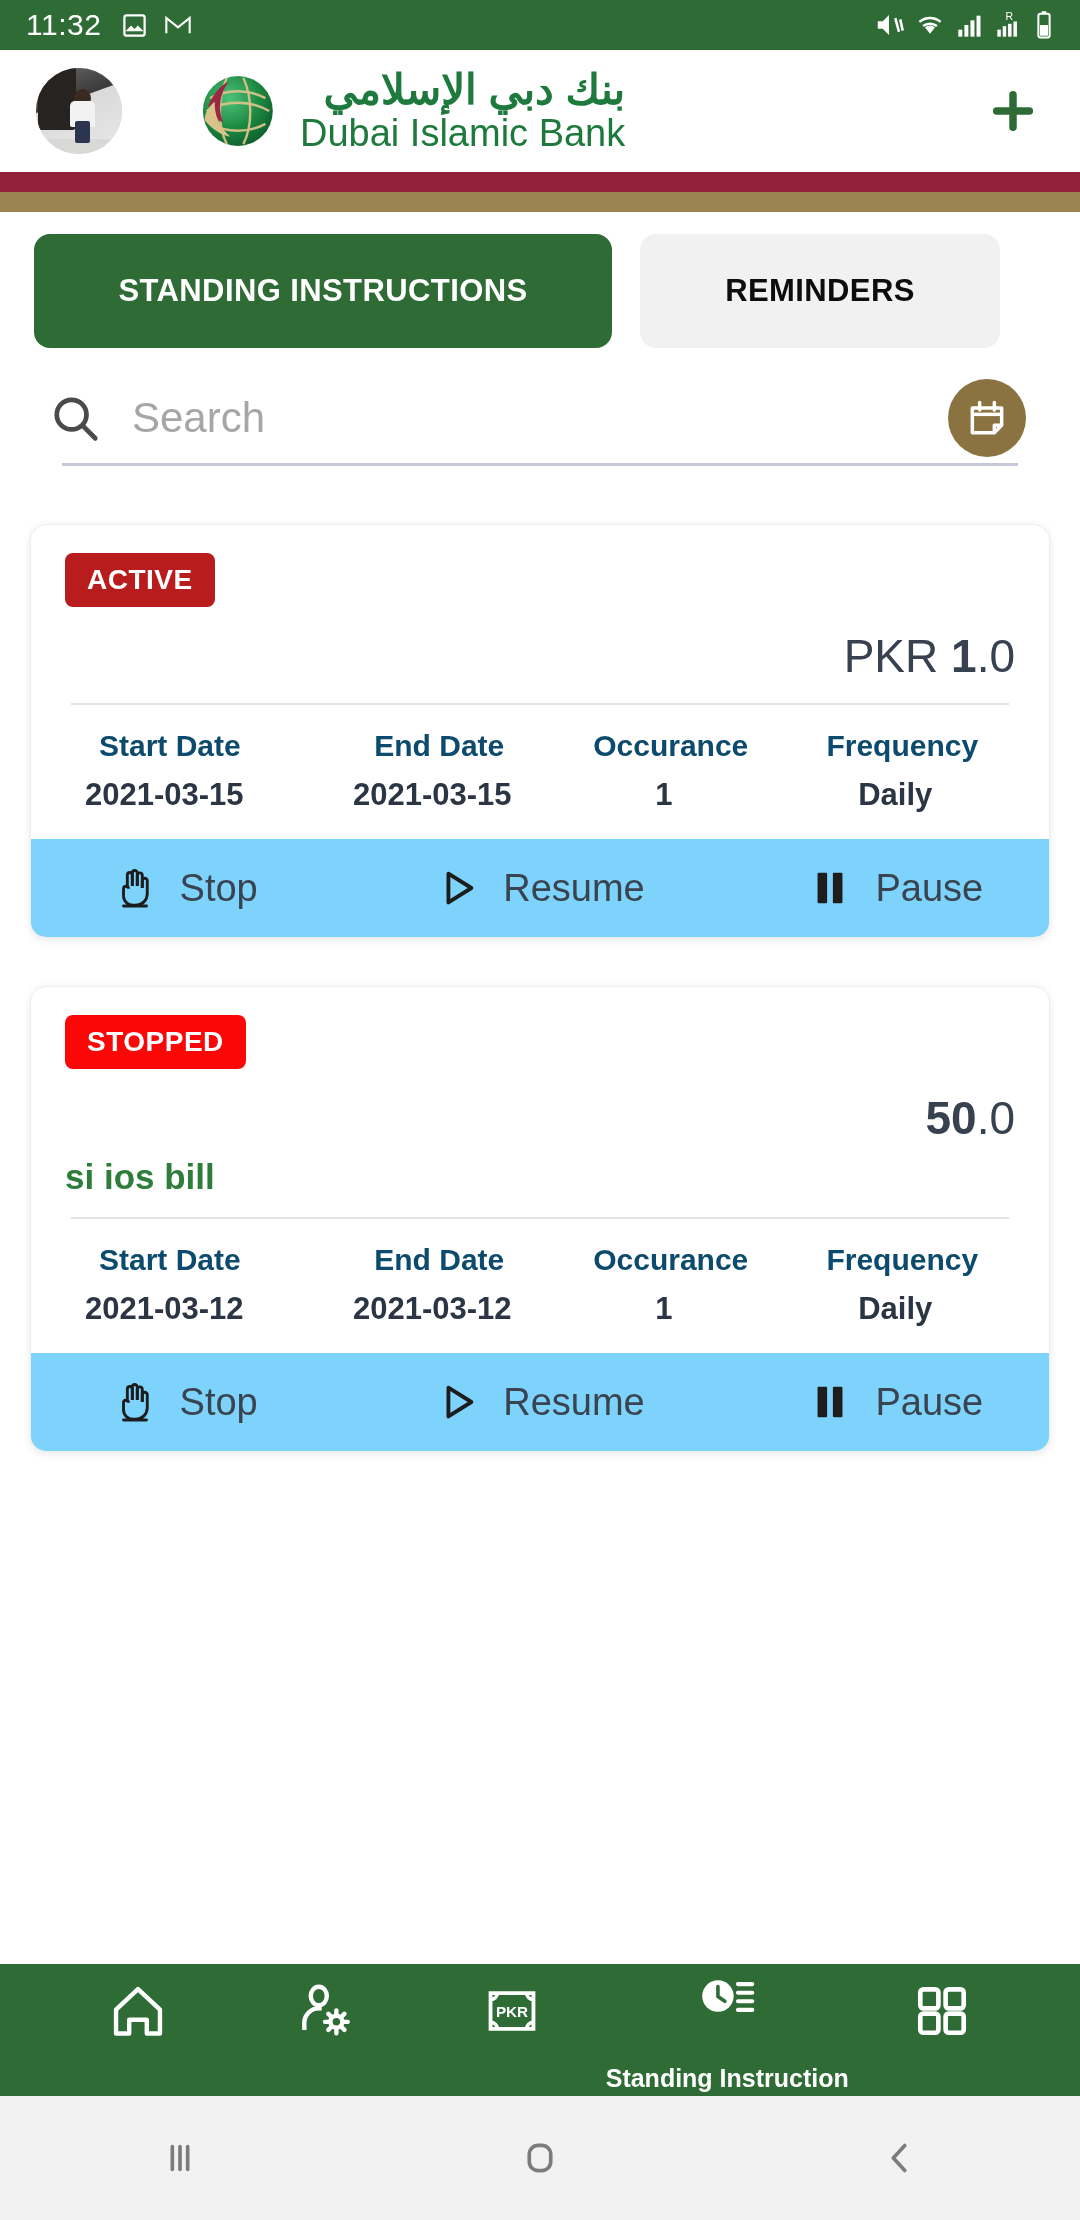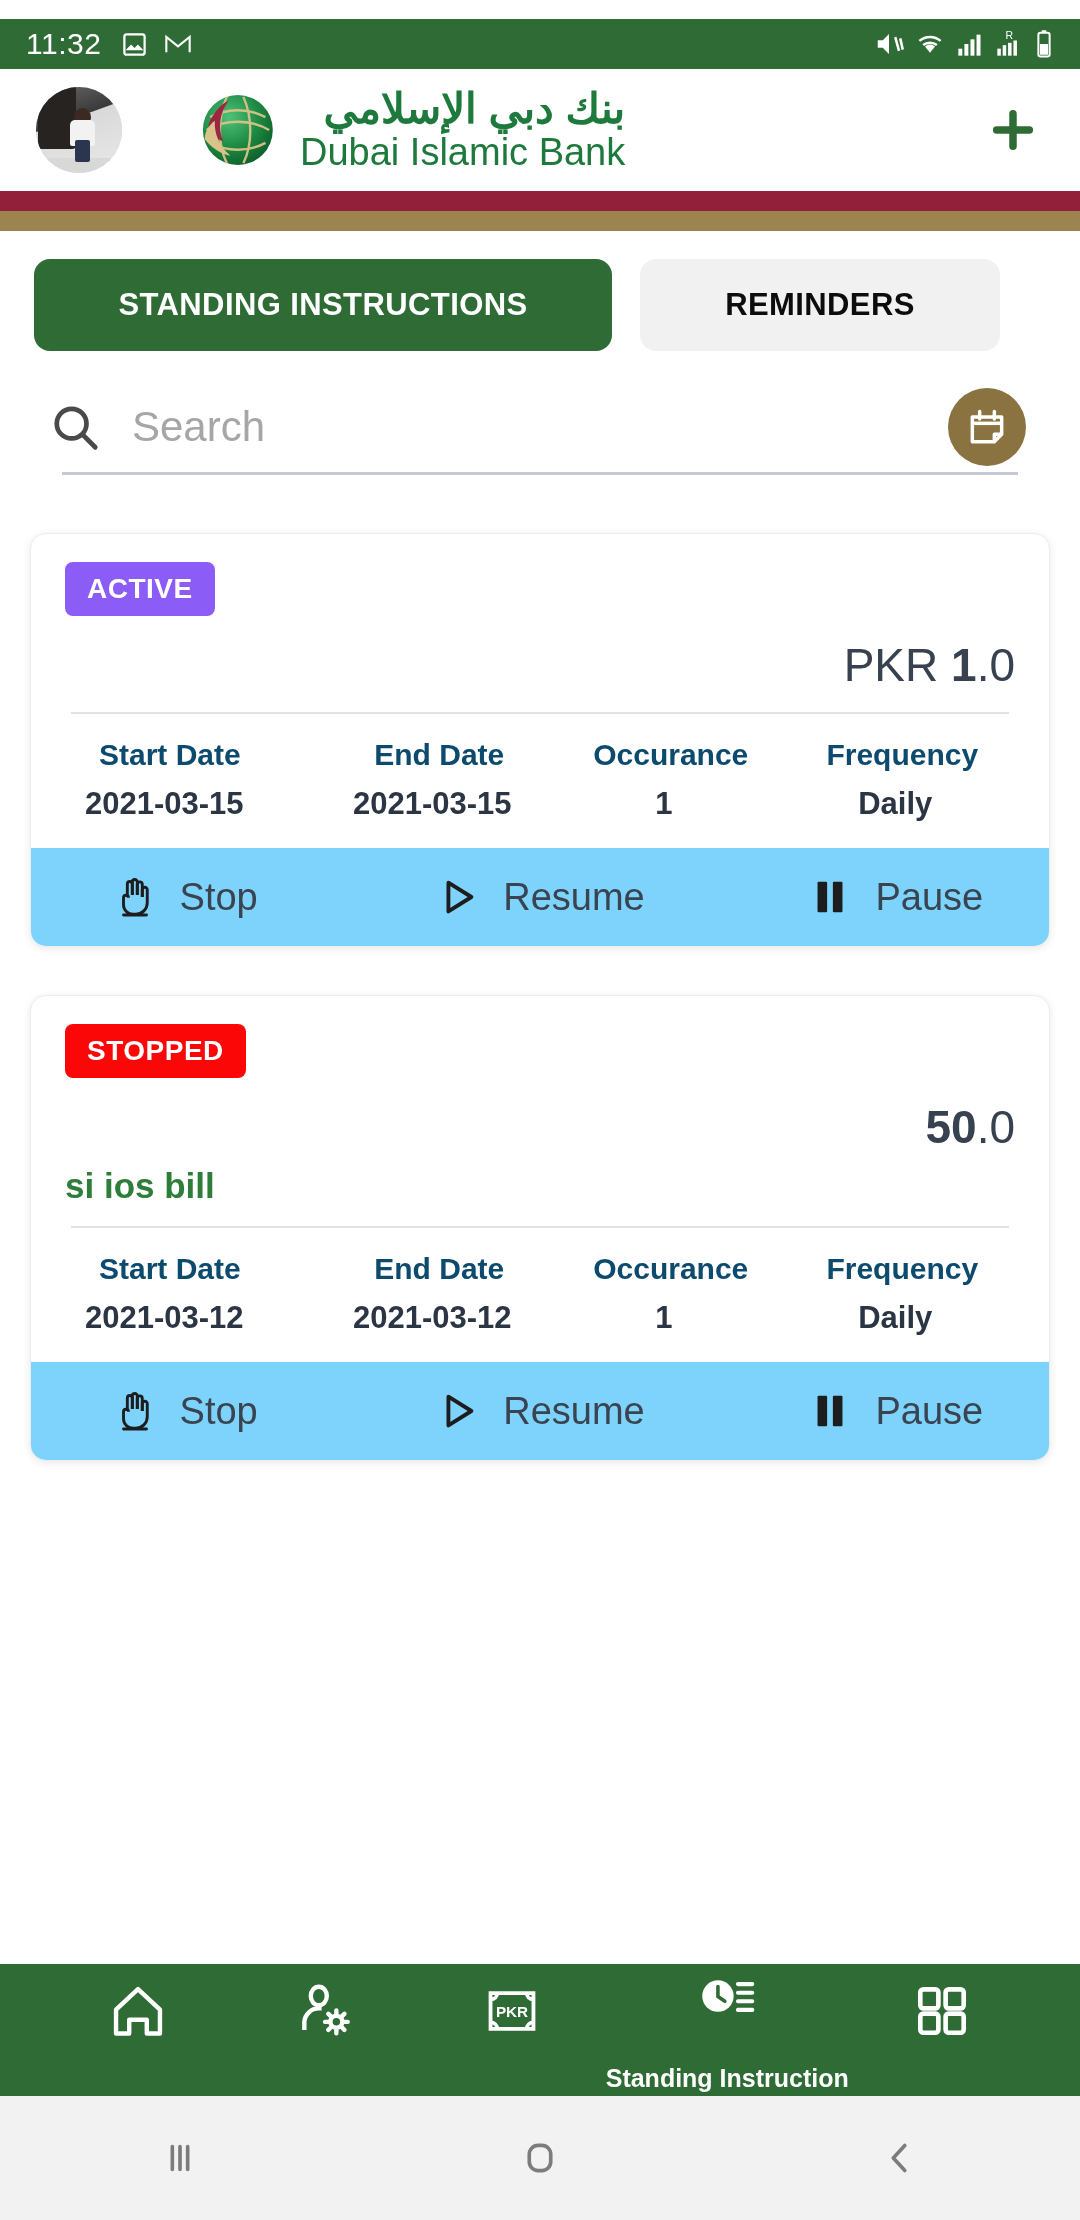--- a/index.html
+++ b/index.html
@@ -9,21 +9,20 @@
     background:#ffffff;
     overflow:hidden;
   }
   .phone { position:relative; width:1080px; height:2220px; background:#ffffff; display:flex; flex-direction:column; }
 
   
   .statusbar {
     height:50px; background:#2E6B35; color:#ffffff;
     display:flex; align-items:center; padding:0 26px;
     flex:0 0 50px;
-    margin-top:19px;
   }
   .sb-time { font-size:30px; font-weight:400; letter-spacing:.5px; }
   .sb-left-icons { display:flex; align-items:center; gap:16px; margin-left:20px; }
   .sb-right { margin-left:auto; display:flex; align-items:center; gap:11px; }
   .sb-ic { display:block; }
 
   
   .appbar {
     flex:0 0 122px; background:#ffffff;
     display:flex; align-items:center; padding:12px 36px;
@@ -51,21 +50,21 @@
     display:flex; align-items:center; justify-content:center;
     color:#2E6B35; background:none; border:none; cursor:pointer;
   }
 
   .stripe-maroon { flex:0 0 20px; background:#92203B; }
   .stripe-gold   { flex:0 0 20px; background:#9C8450; }
 
   
   .tabs { flex:0 0 126px; display:flex; align-items:center; padding:22px 34px 0 34px; gap:28px; background:#fff; }
   .tab {
-    height:92px; border-radius:16px;
+    height:114px; border-radius:16px;
     display:flex; align-items:center; justify-content:center;
     font-size:31px; font-weight:bold; letter-spacing:.4px; cursor:pointer;
   }
   .tab-active { flex:0 0 578px; background:#2E6B35; color:#ffffff; }
   .tab-inactive { flex:0 0 360px; background:#F1F1F1; color:#0d0d0d; }
 
   
   .searchrow { flex:0 0 140px; display:flex; align-items:center; padding:0 48px; background:#fff; position:relative; }
   .search-left { display:flex; align-items:center; gap:30px; flex:1; }
   .search-input {
@@ -86,21 +85,21 @@
   .card {
     background:#ffffff; border:1px solid #EDEDED; border-radius:16px;
     box-shadow:0 2px 8px rgba(0,0,0,.09);
     margin-bottom:48px; overflow:hidden;
   }
   .card-body { padding:28px 34px 18px 34px; position:relative; }
   .badge {
     display:inline-block; padding:11px 22px; border-radius:8px;
     color:#ffffff; font-size:28px; font-weight:bold; letter-spacing:.5px;
   }
-  .badge-active  { background:#8b5cf6; }
+  .badge-active  { background:#b91c1c; }
   .badge-stopped { background:#FB0707; }
   .amount-row { text-align:right; margin-top:22px; }
   .amount {
     font-size:46px; color:#37414F; letter-spacing:0px;
   }
   .amount b { font-weight:bold; }
   .card-title {
     color:#2E7D3A; font-size:35px; font-weight:bold; margin-top:12px;
   }
   .divider { height:2px; background:#E2E2E2; margin:20px 6px 0 6px; }

